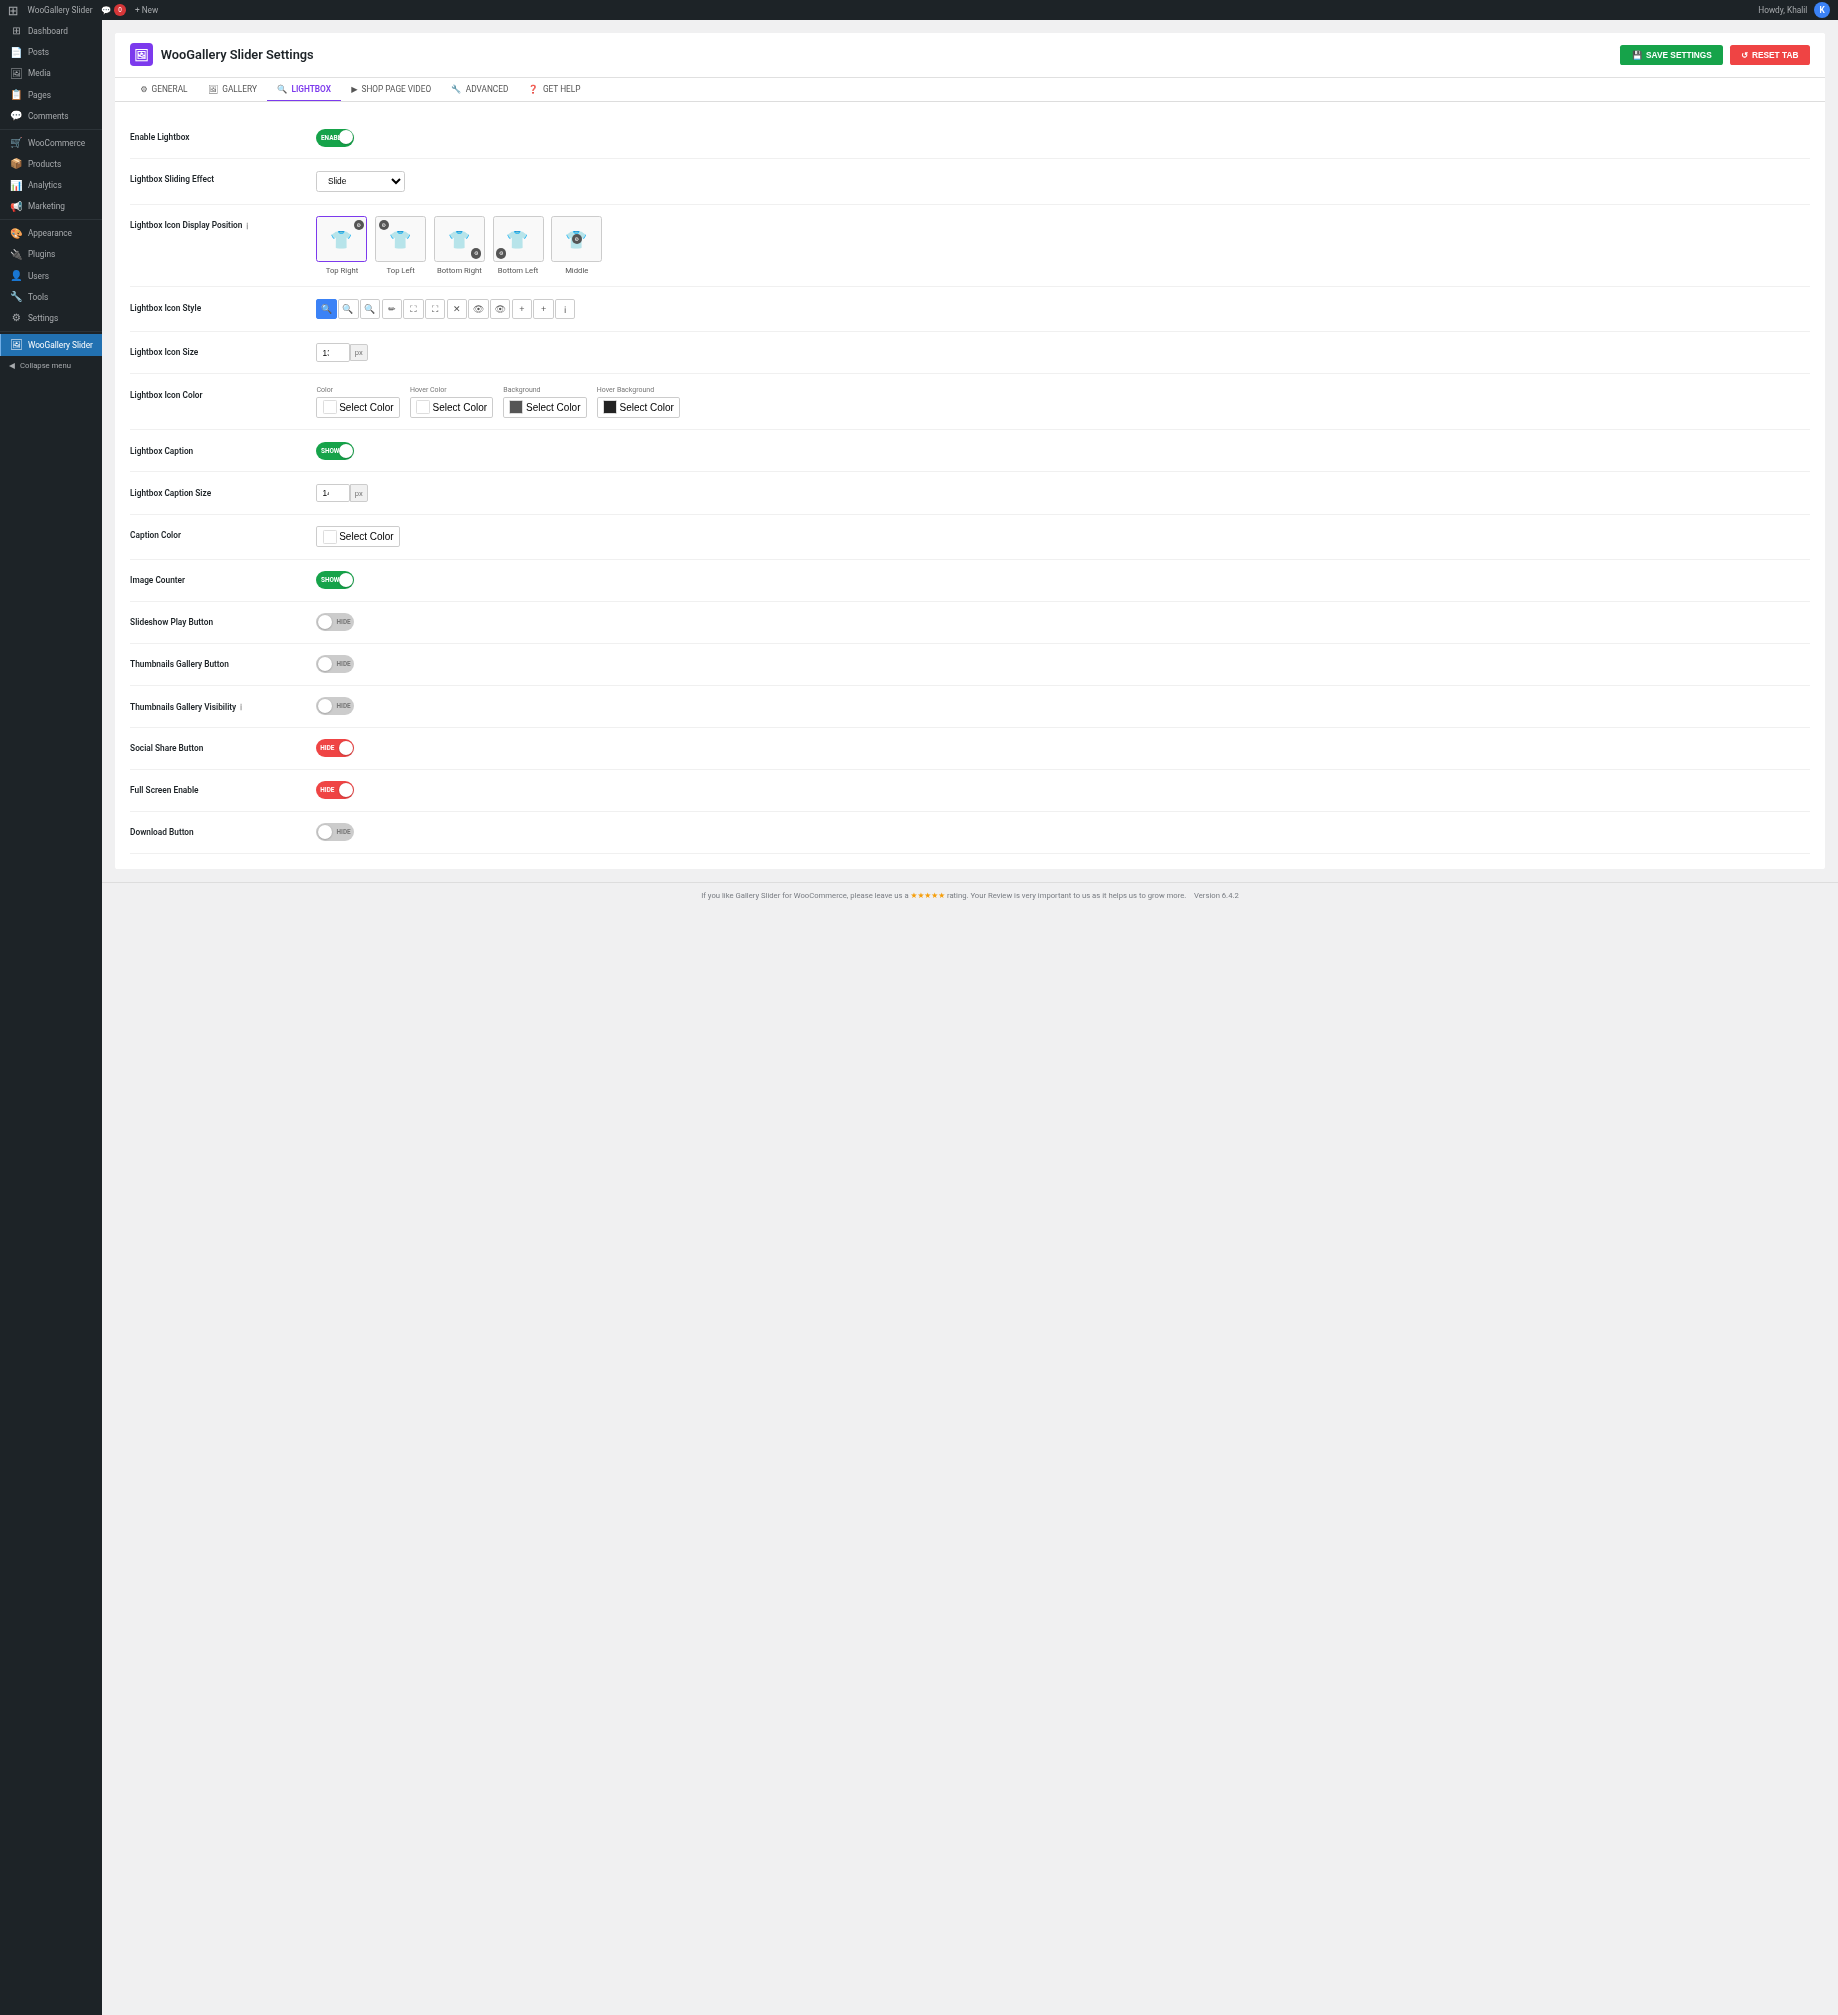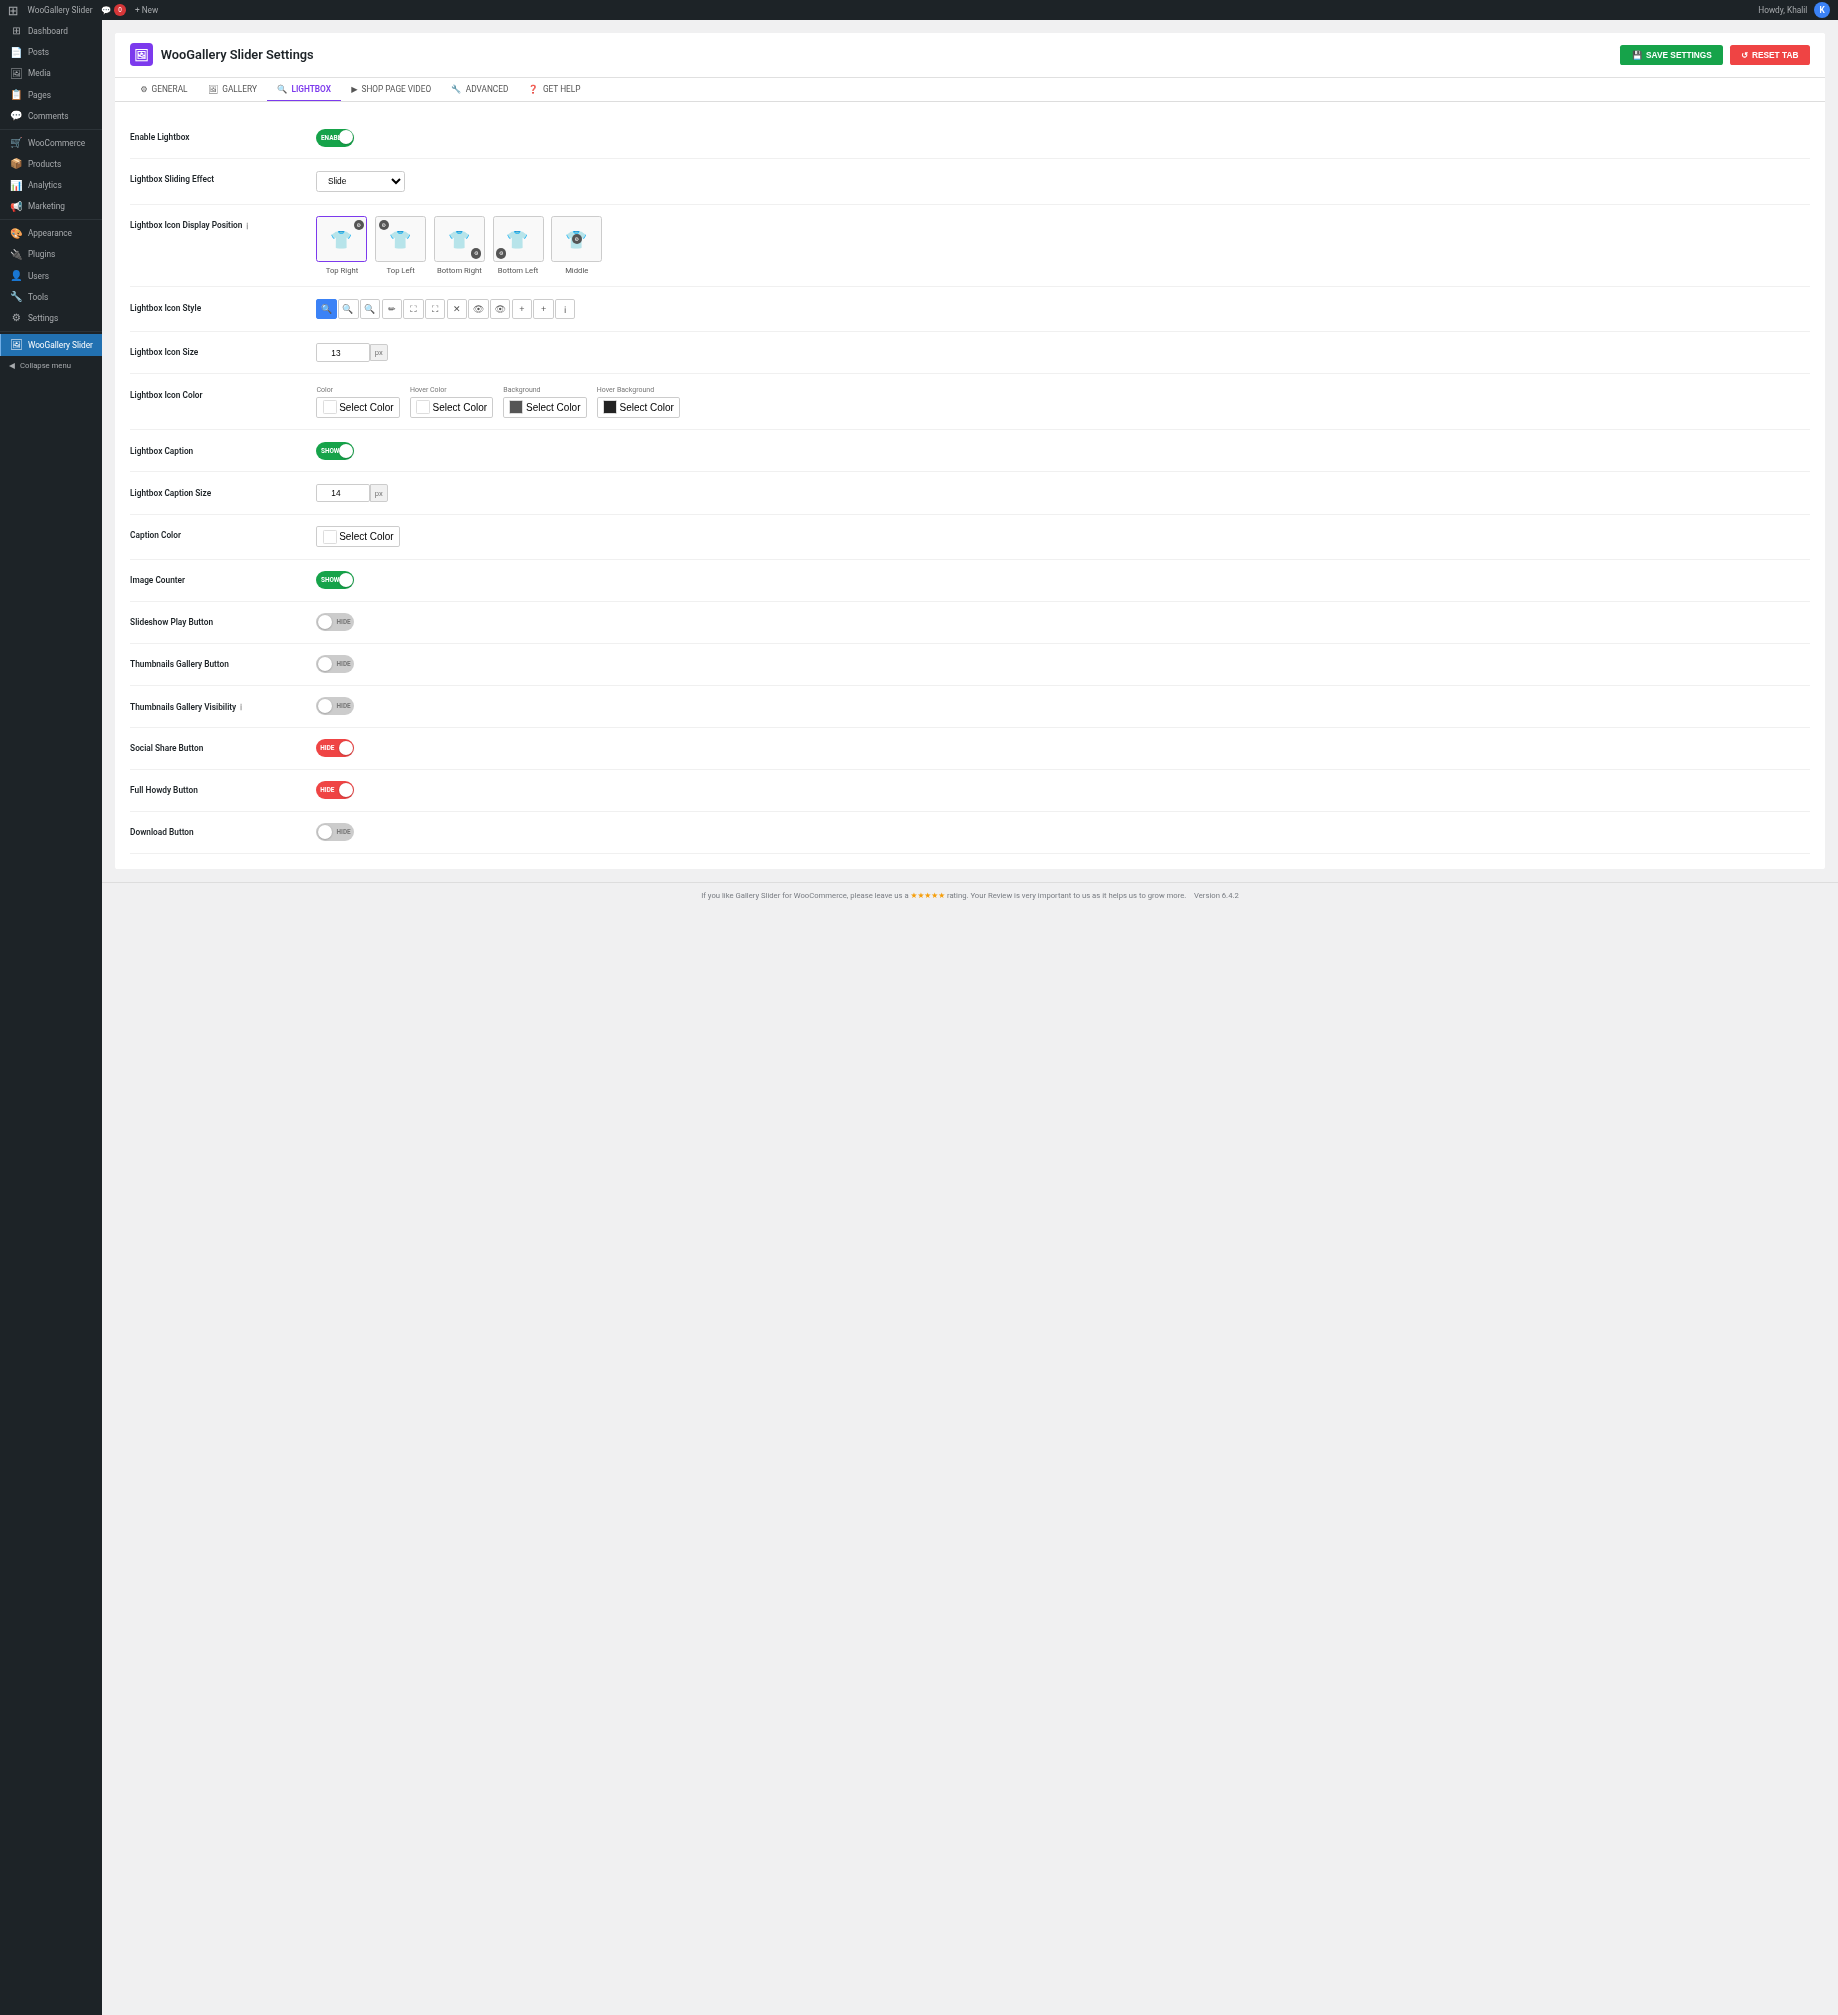--- a/index.html
+++ b/index.html
@@ -180,21 +180,21 @@
     .icon-style-btn {
       width: 20.4px; height: 20.4px; border: 0.6px solid #ccc; border-radius: 1.9px;
       background: #fff; cursor: pointer; display: flex; align-items: center; justify-content: center;
       font-size: 9px; color: #555;
     }
     .icon-style-btn.active-blue { background: #3b82f6; border-color: #3b82f6; color: #fff; }
 
     
     .size-input-wrap { display: flex; align-items: center; gap: 2.6px; }
     .size-input {
-      width: 54px; padding: 3.2px 5.1px; border: 0.6px solid #ccc; border-radius: 1.9px;
+      width: 34px; padding: 3.2px 5.1px; border: 0.6px solid #ccc; border-radius: 1.9px;
       font-size: 8.3px; text-align: center;
     }
     .size-unit { font-size: 7.7px; color: #777; padding: 3.2px 3.8px; background: #f0f0f0; border: 0.6px solid #ccc; border-radius: 0 1.9px 1.9px 0; margin-left: -3.2px; }
 
     
     .color-pickers-row { display: flex; gap: 10.2px; flex-wrap: wrap; }
     .color-picker-group { display: flex; flex-direction: column; gap: 3px; }
     .color-picker-label { font-size: 7px; color: #777; }
     .color-picker-btn {
       display: flex; align-items: center; gap: 2.6px;
@@ -622,21 +622,21 @@
               <div class="toggle on-red">
                 <div class="toggle-knob"></div>
                 <span class="toggle-label">HIDE</span>
               </div>
             </div>
           </div>
         </div>
 
         <div class="setting-row">
           <div class="setting-label">
-            <span>Full Howdy Button</span>
+            <span>Full Screen Enable</span>
           </div>
           <div class="setting-control">
             <div class="toggle-wrap">
               <div class="toggle on-red">
                 <div class="toggle-knob"></div>
                 <span class="toggle-label">HIDE</span>
               </div>
             </div>
           </div>
         </div>

